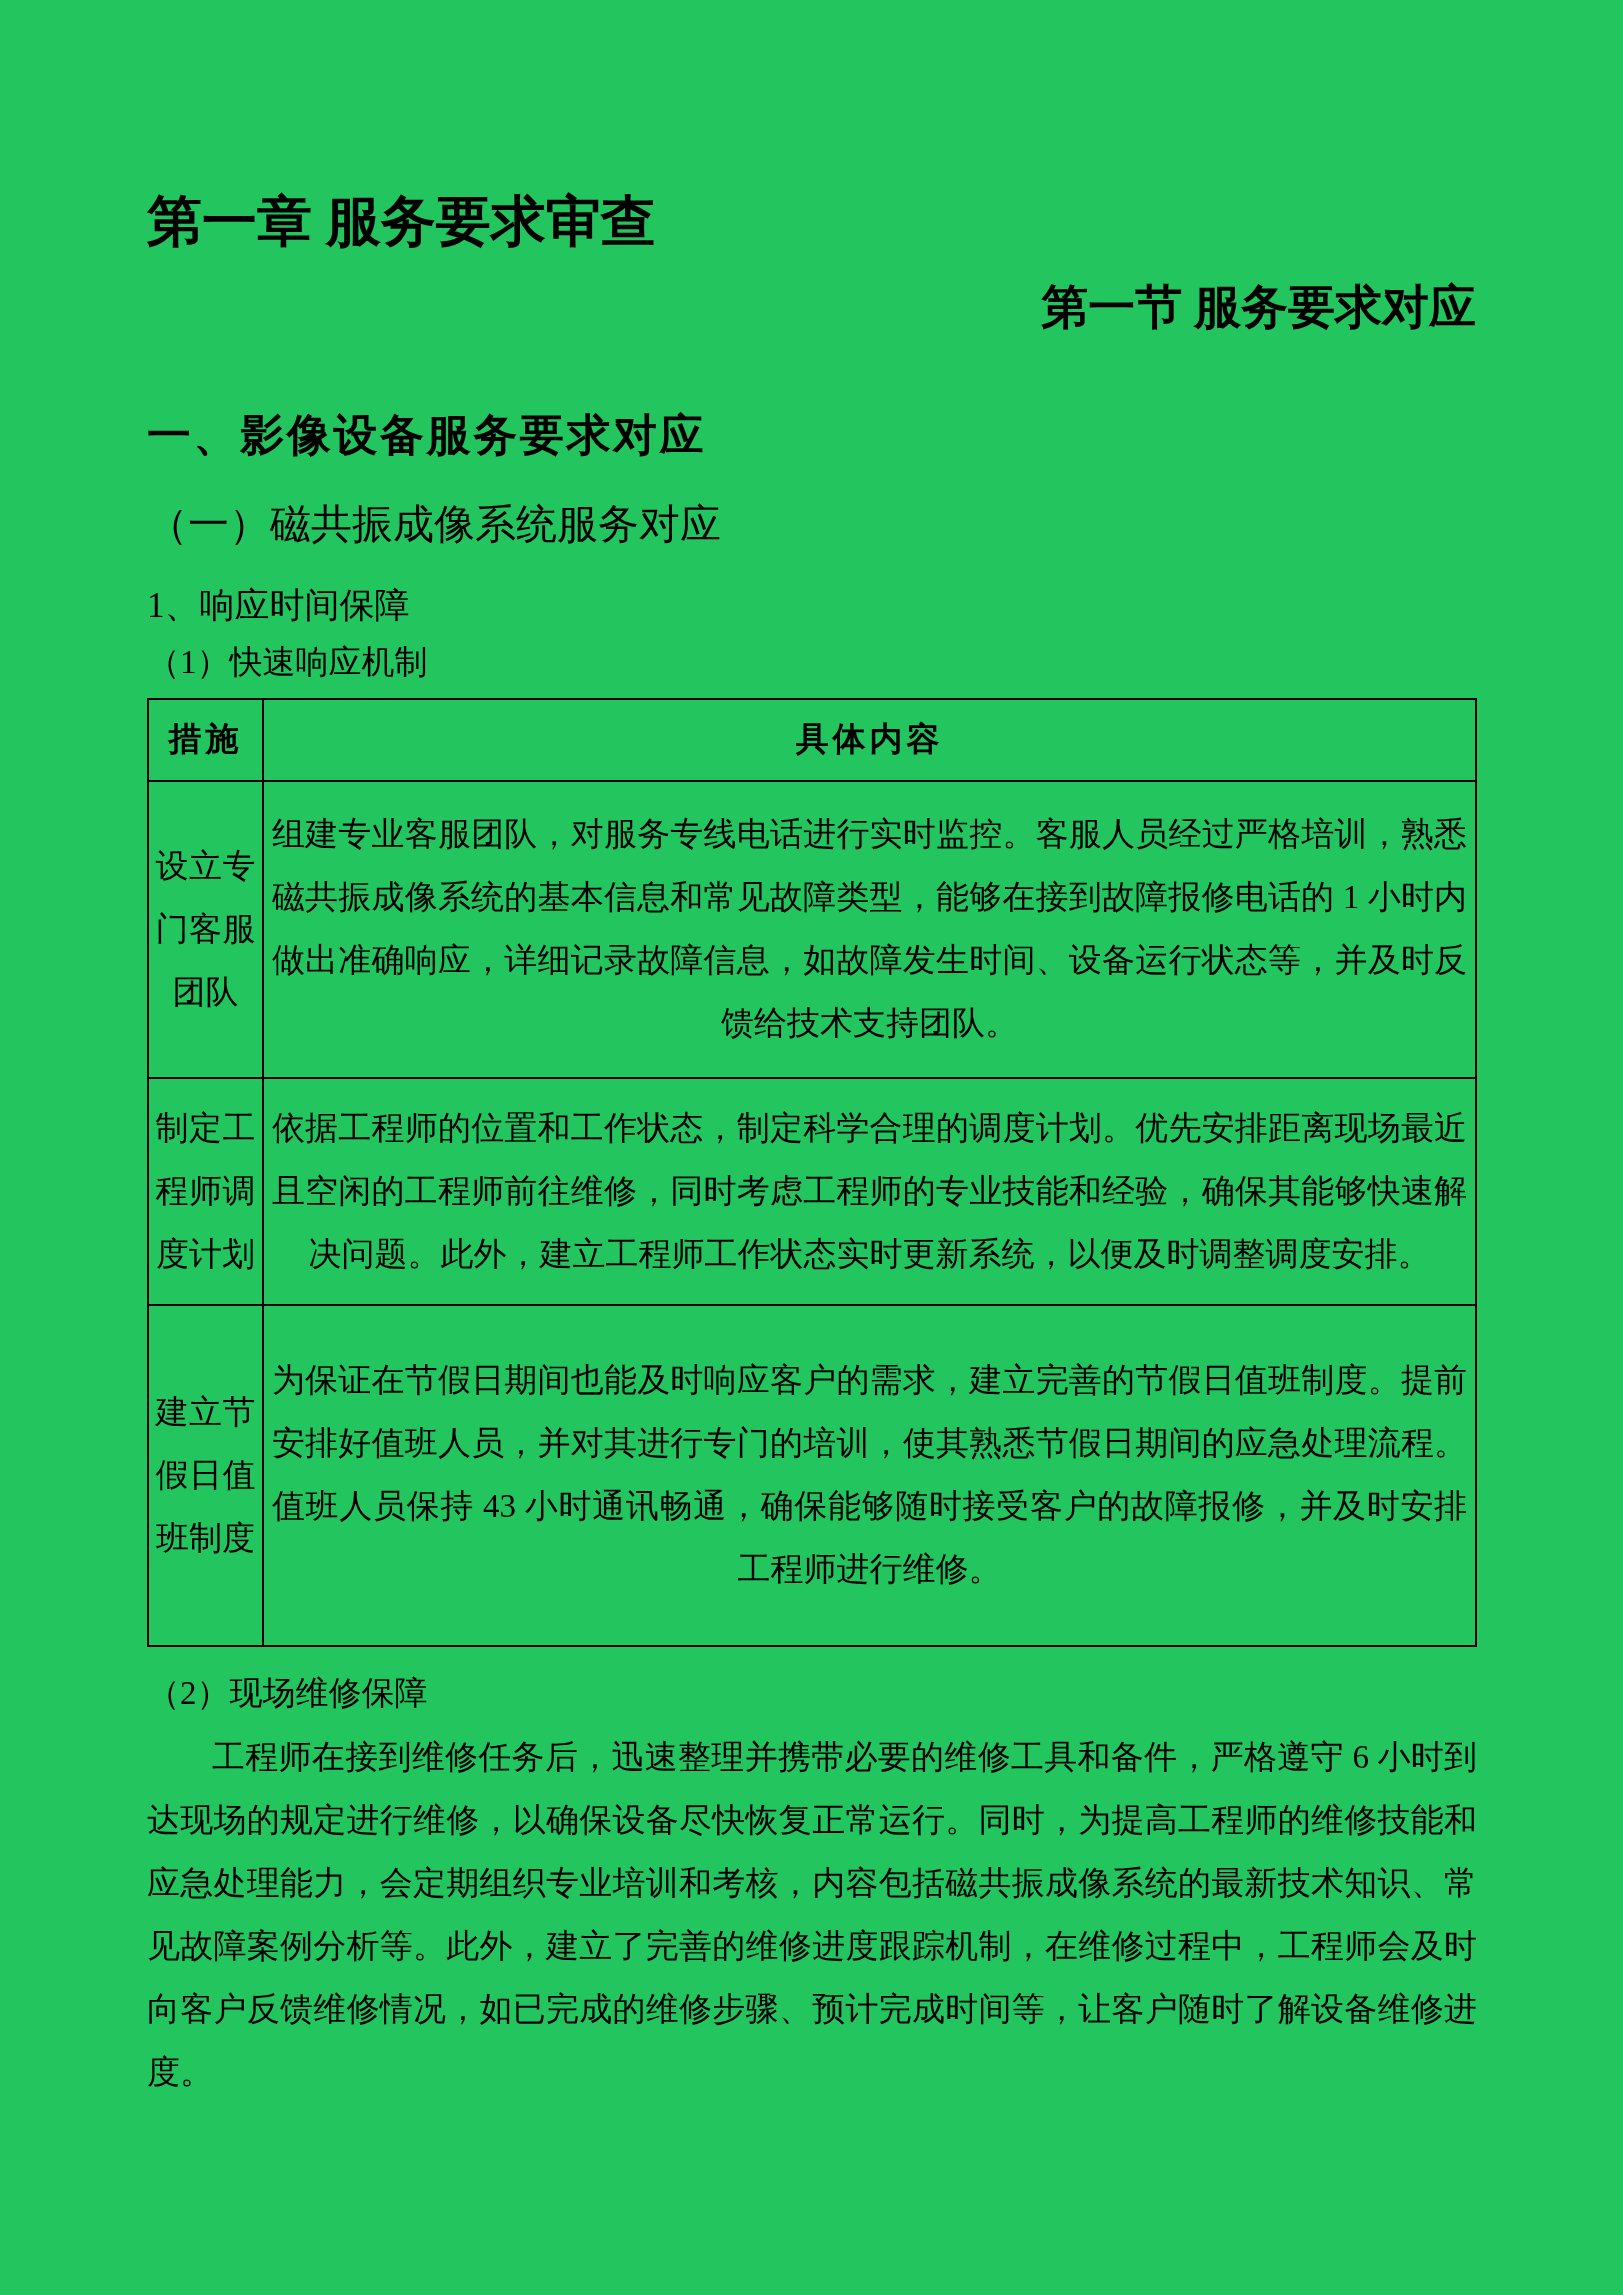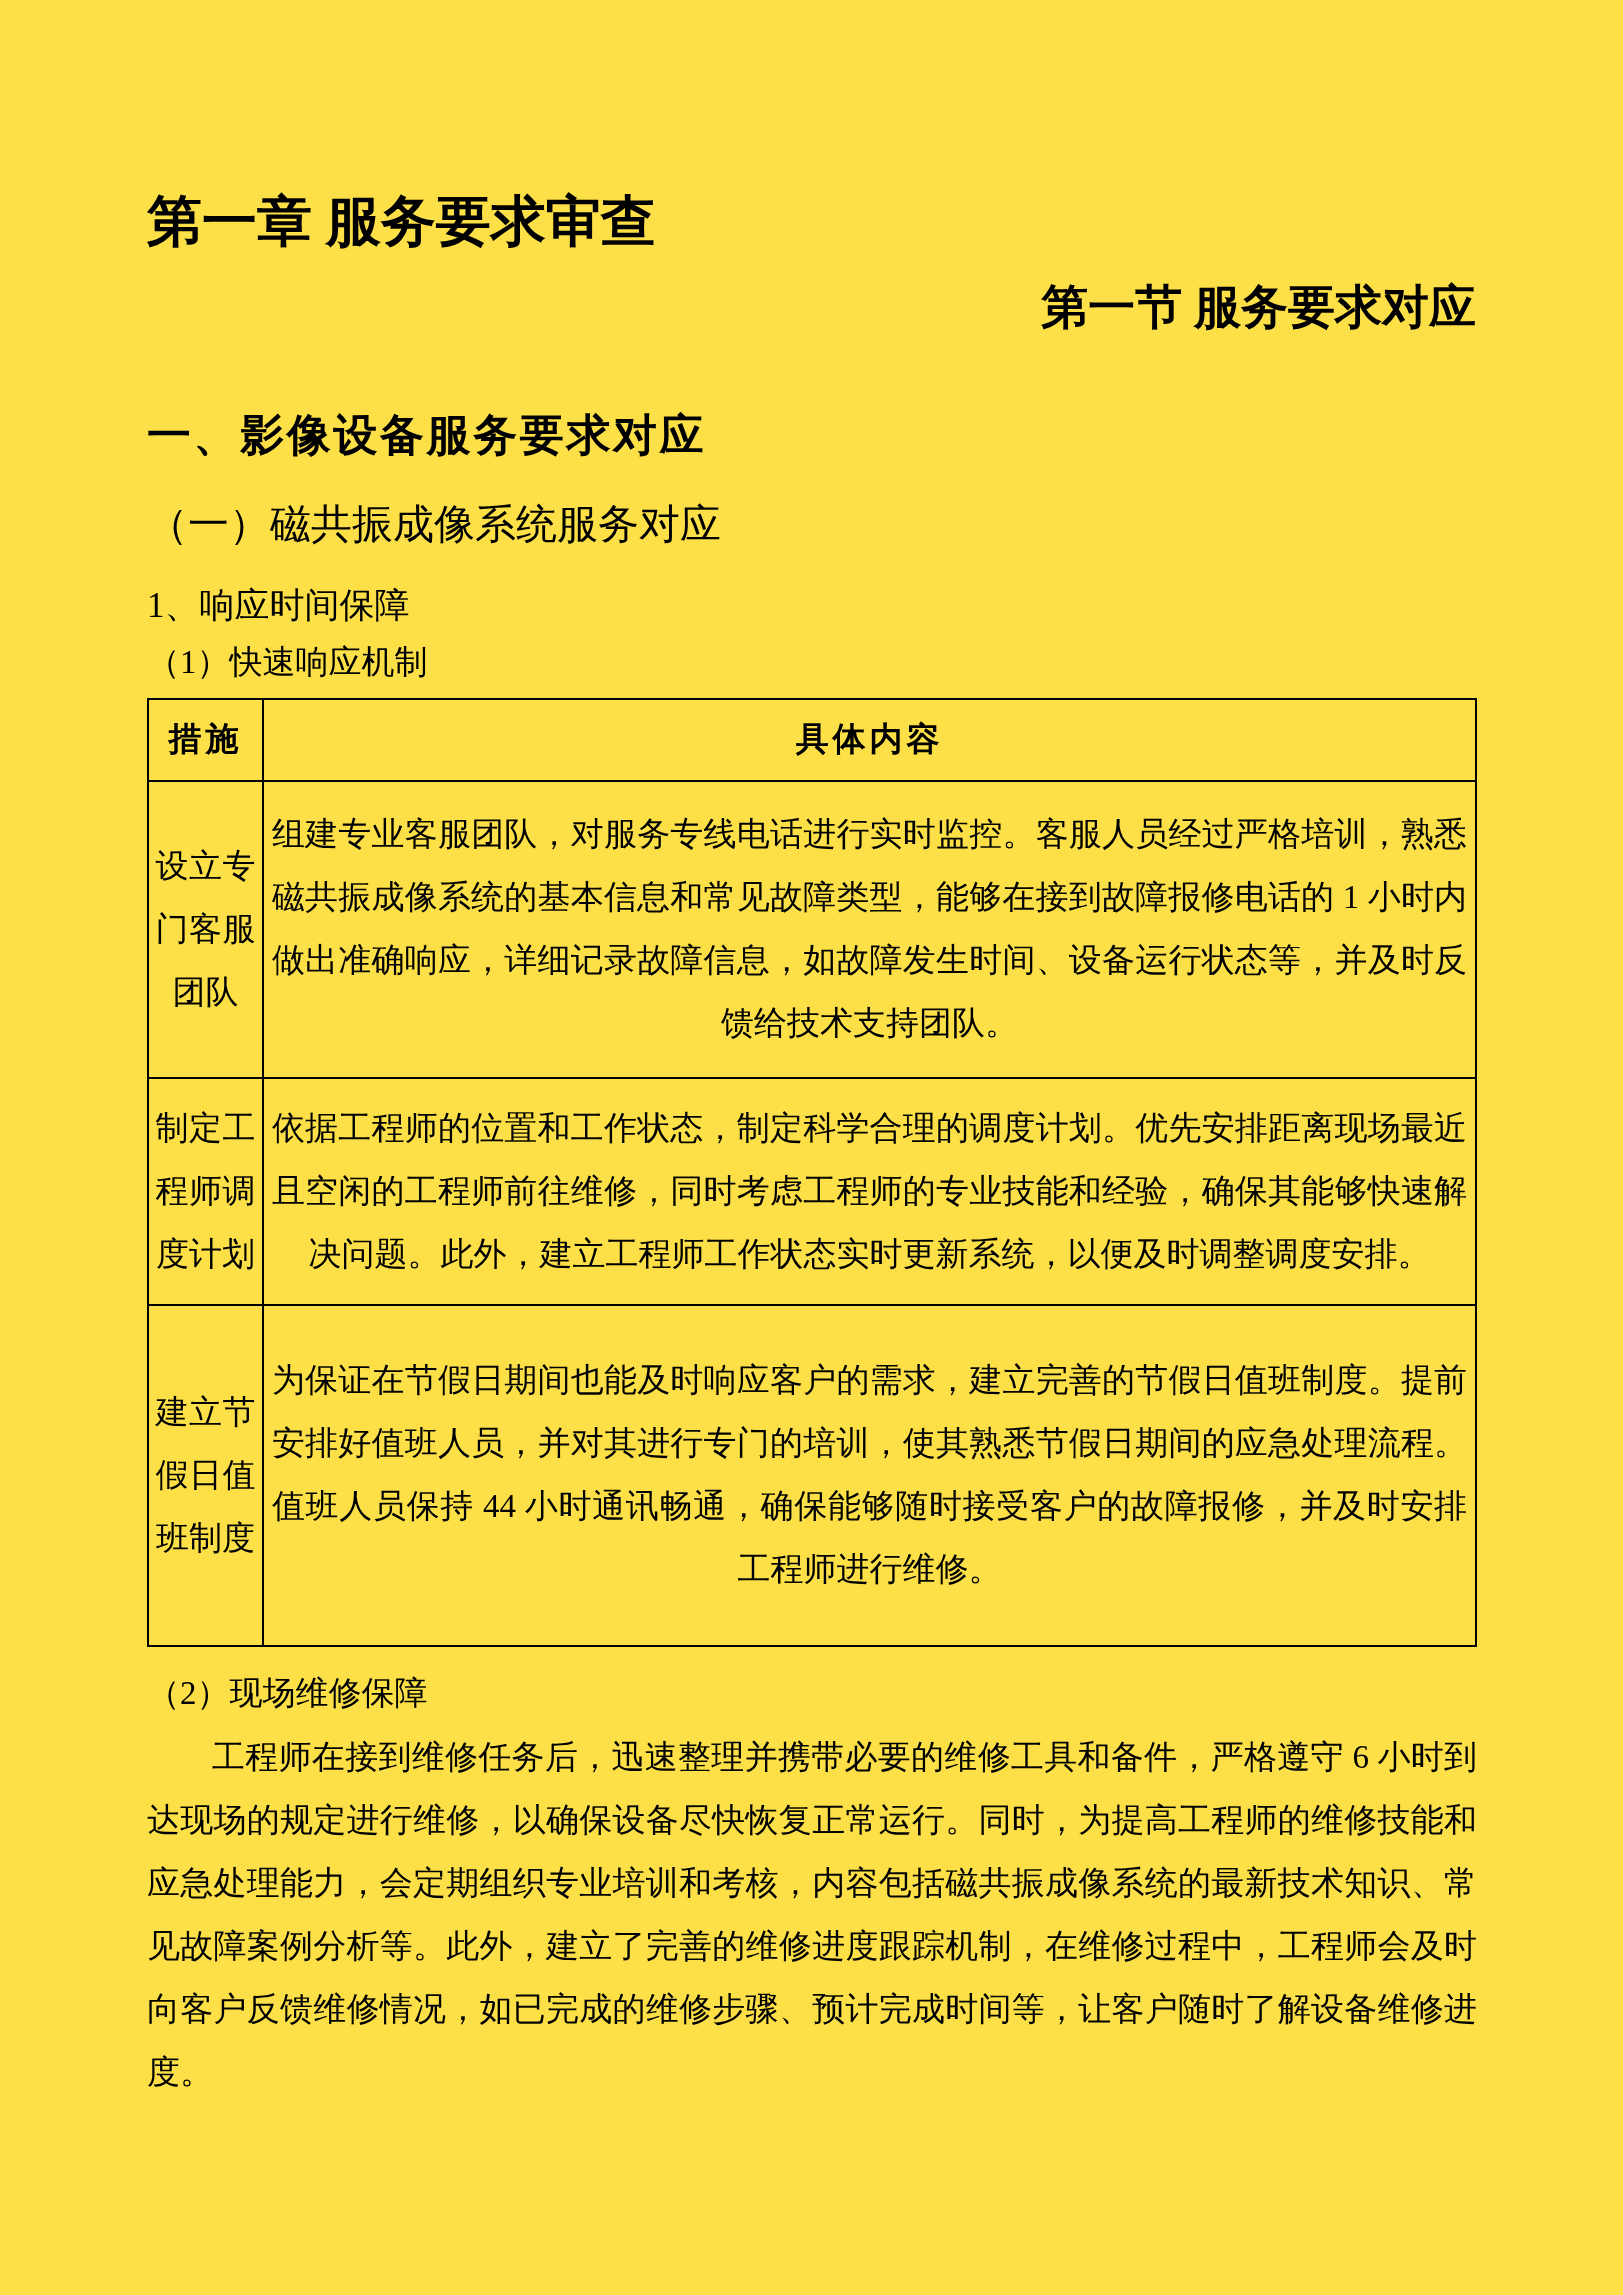--- a/index.html
+++ b/index.html
@@ -8,21 +8,21 @@
     background: #ffffff;
     color: #000000;
     font-family: "Liberation Serif", "DejaVu Serif", serif;
   }
   .page {
     position: relative;
     width: 1623px;
     height: 2295px;
     box-sizing: border-box;
     padding: 182px 147px 0 147px;
-    background: #fde047;
+    background: #22c55e;
     overflow: hidden;
   }
   .h-chapter {
     font-size: 55px;
     line-height: 79px;
     font-weight: bold;
     margin: 0;
   }
   .h-section {
     font-size: 47px;
@@ -144,21 +144,21 @@
       <tr class="r1">
         <td class="measure-cell">设立专门客服团队</td>
         <td class="content-cell">组建专业客服团队，对服务专线电话进行实时监控。客服人员经过严格培训，熟悉磁共振成像系统的基本信息和常见故障类型，能够在接到故障报修电话的 1 小时内做出准确响应，详细记录故障信息，如故障发生时间、设备运行状态等，并及时反馈给技术支持团队。</td>
       </tr>
       <tr class="r2">
         <td class="measure-cell">制定工程师调度计划</td>
         <td class="content-cell">依据工程师的位置和工作状态，制定科学合理的调度计划。优先安排距离现场最近且空闲的工程师前往维修，同时考虑工程师的专业技能和经验，确保其能够快速解决问题。此外，建立工程师工作状态实时更新系统，以便及时调整调度安排。</td>
       </tr>
       <tr class="r3">
         <td class="measure-cell">建立节假日值班制度</td>
-        <td class="content-cell">为保证在节假日期间也能及时响应客户的需求，建立完善的节假日值班制度。提前安排好值班人员，并对其进行专门的培训，使其熟悉节假日期间的应急处理流程。值班人员保持 44 小时通讯畅通，确保能够随时接受客户的故障报修，并及时安排工程师进行维修。</td>
+        <td class="content-cell">为保证在节假日期间也能及时响应客户的需求，建立完善的节假日值班制度。提前安排好值班人员，并对其进行专门的培训，使其熟悉节假日期间的应急处理流程。值班人员保持 43 小时通讯畅通，确保能够随时接受客户的故障报修，并及时安排工程师进行维修。</td>
       </tr>
     </tbody>
   </table>
 
   <div class="h-point2">（2）现场维修保障</div>
 
   <p class="body-para">工程师在接到维修任务后，迅速整理并携带必要的维修工具和备件，严格遵守 6 小时到达现场的规定进行维修，以确保设备尽快恢复正常运行。同时，为提高工程师的维修技能和应急处理能力，会定期组织专业培训和考核，内容包括磁共振成像系统的最新技术知识、常见故障案例分析等。此外，建立了完善的维修进度跟踪机制，在维修过程中，工程师会及时向客户反馈维修情况，如已完成的维修步骤、预计完成时间等，让客户随时了解设备维修进度。</p>
 
 </div>
 

